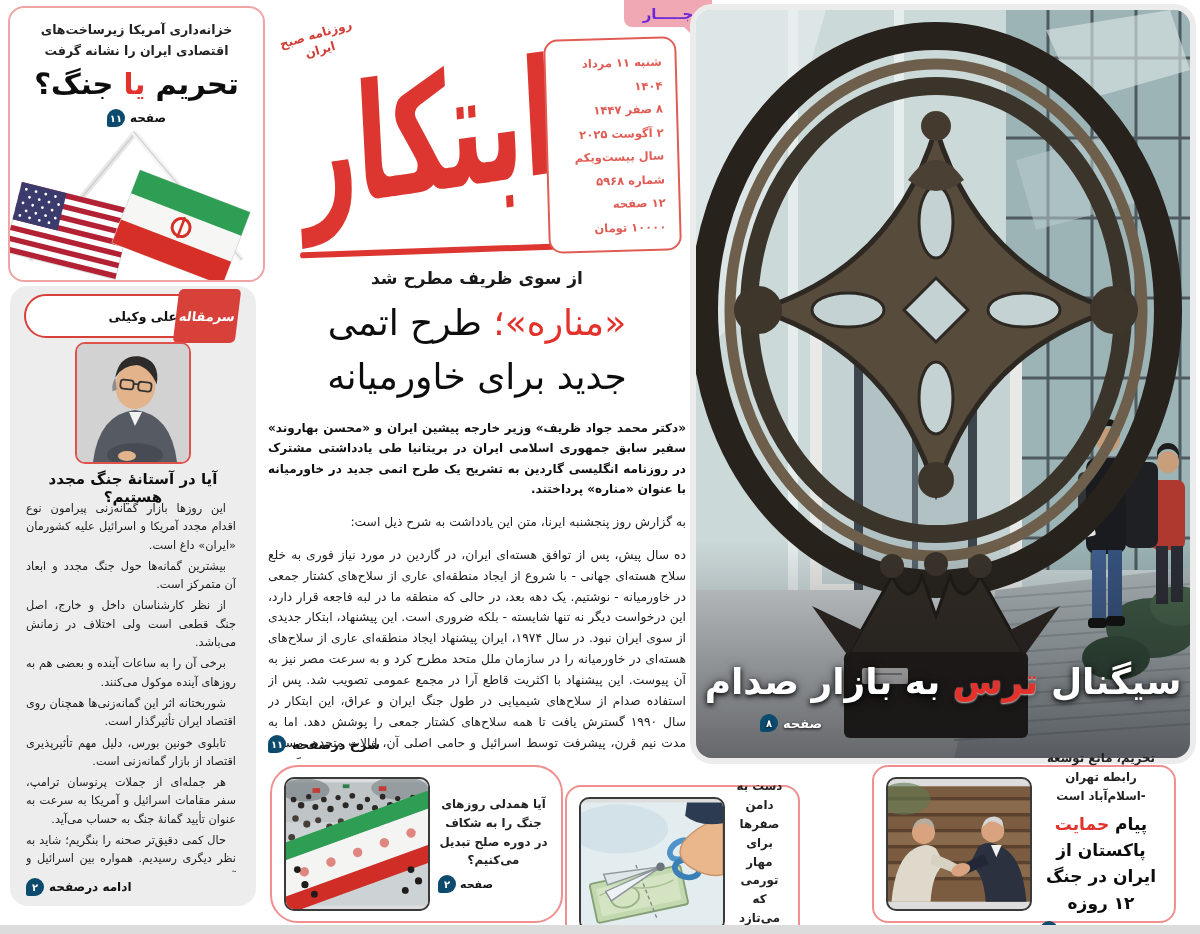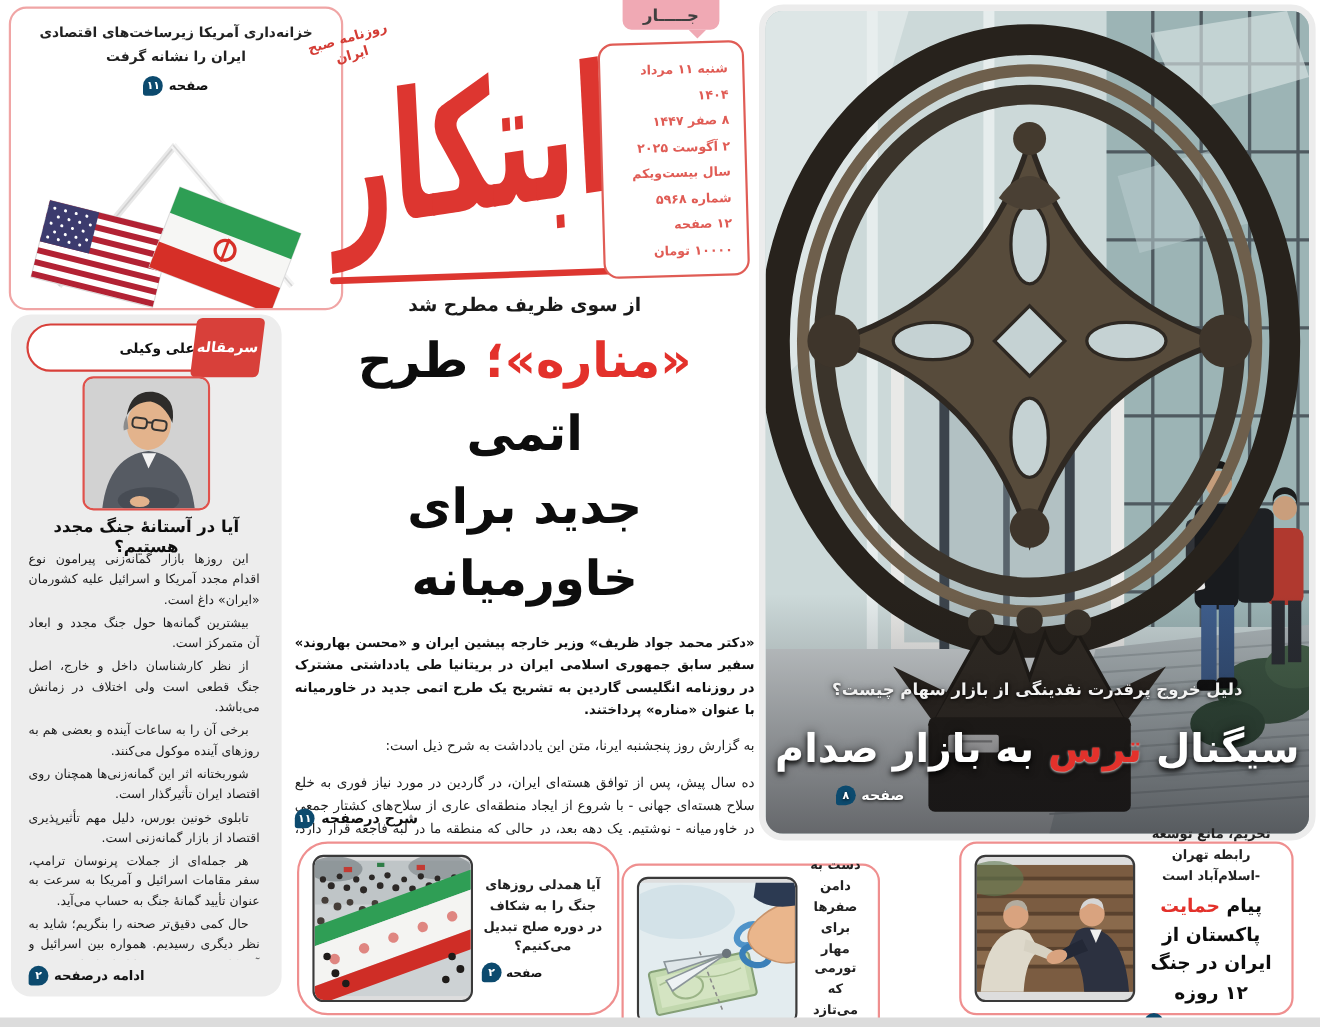--- a/index.html
+++ b/index.html
@@ -4,34 +4,34 @@
 <style>
   html,body{margin:0;padding:0;background:#fff;}
   .page{position:relative;width:1200px;height:934px;background:#ffffff;overflow:hidden;
         font-family:"DejaVu Sans",sans-serif;direction:rtl;}
   .abs{position:absolute;box-sizing:border-box;}
   .red{color:#e3312b;}
   .badge{display:inline-flex;align-items:center;justify-content:center;flex:none;
          width:18px;height:18px;border-radius:50% 50% 50% 14%;background:#0c4a6e;color:#fff;
          font-size:10px;font-weight:bold;}
   
-  .tl-box{left:8px;top:6px;width:304px;height:276px;border:2px solid #f0a5a5;border-radius:16px;
+  .tl-box{left:8px;top:6px;width:257px;height:276px;border:2px solid #f0a5a5;border-radius:16px;
           padding:12px 10px 0;overflow:hidden;background:#fff;}
   .tl-kicker{font-size:12.5px;font-weight:bold;color:#222;text-align:center;line-height:1.65;}
   .tl-headline{font-size:29px;font-weight:bold;color:#0d0d0d;text-align:center;margin-top:6px;}
   .tl-pageref{display:flex;align-items:center;gap:5px;justify-content:center;margin-top:8px;
               font-size:12px;font-weight:bold;color:#111;}
   .tl-flags{position:absolute;left:0;bottom:0;width:100%;height:150px;}
   
   .tagline{left:276px;top:26px;width:84px;color:#d43c35;font-size:12px;font-weight:bold;
            transform:rotate(-16deg);text-align:center;line-height:1.35;}
   .logo{left:278px;top:16px;width:300px;height:238px;display:flex;align-items:center;justify-content:center;
         color:#dd3630;font-size:104px;font-weight:bold;transform:scale(.92,1.55) rotate(-5deg);}
   .logo-bar{left:300px;top:248px;width:255px;height:6px;background:#dd3630;border-radius:3px;transform:rotate(-2deg);}
-  .corner-tag{left:566px;top:0;width:88px;height:27px;background:#f0a9b4;color:#404040;font-size:15px;
+  .corner-tag{left:624px;top:0;width:88px;height:27px;background:#f0a9b4;color:#6d28d9;font-size:15px;
               font-weight:bold;display:flex;align-items:center;justify-content:center;border-radius:0 0 8px 8px;}
   .corner-tag::after{content:"";position:absolute;right:12px;top:100%;border:8px solid transparent;border-top-color:#f0a9b4;}
   .date-box{left:546px;top:38px;width:133px;height:214px;border:2.5px solid #e05c55;border-radius:14px;
             transform:rotate(-1.6deg);padding:12px 13px;color:#e05c55;font-size:11.5px;font-weight:bold;
             line-height:2.05;background:#fff;}
   
   .ed-box{left:10px;top:286px;width:246px;height:620px;background:#ededed;border-radius:18px;}
   .ed-pill{position:absolute;top:8px;left:14px;right:20px;height:40px;background:#fff;border:2px solid #d8403a;
            border-radius:22px;display:flex;align-items:center;}
   .ed-author{flex:1;text-align:center;font-size:12.5px;font-weight:bold;color:#111;padding-left:58px;}
@@ -43,21 +43,21 @@
   .ed-title{position:absolute;top:184px;left:10px;right:10px;text-align:center;font-size:15px;
             font-weight:bold;color:#0d0d0d;}
   .ed-body{position:absolute;top:214px;bottom:34px;left:16px;right:20px;overflow:hidden;
            font-size:11.3px;line-height:1.62;text-align:justify;color:#1b1b1b;}
   .ed-par{margin:0 0 3px;text-indent:10px;}
   .ed-more{position:absolute;left:16px;bottom:10px;display:flex;align-items:center;gap:5px;
            font-size:12px;font-weight:bold;color:#111;}
   
   .lead-col{left:268px;top:262px;width:418px;height:497px;overflow:hidden;}
   .lead-kicker{text-align:center;font-size:17px;font-weight:bold;color:#1a1a1a;padding-top:6px;}
-  .lead-headline{text-align:center;font-size:44px;font-weight:bold;line-height:1.5;color:#0d0d0d;margin-top:8px;}
+  .lead-headline{text-align:center;font-size:36px;font-weight:normal;line-height:1.5;color:#0d0d0d;margin-top:8px;}
   .lead-bold{margin-top:14px;font-size:12px;font-weight:bold;text-align:justify;line-height:1.7;color:#111;}
   .lead-par{font-size:12.3px;text-align:justify;line-height:1.7;color:#1c1c1c;margin-top:4px;}
   .lead-more{position:absolute;left:268px;top:735px;display:flex;align-items:center;gap:6px;
              font-size:13px;font-weight:bold;color:#111;}
   
   .photo{left:690px;top:4px;width:506px;height:760px;border:6px solid #ececec;border-radius:22px;
          overflow:hidden;background:#c5d2d3;}
   .photo svg{position:absolute;left:0;top:0;width:100%;height:100%;}
   .ph-kicker{position:absolute;left:0;right:0;bottom:122px;text-align:center;color:#f2f2f2;font-size:15px;
              font-weight:bold;text-shadow:0 1px 3px rgba(0,0,0,.85),0 0 8px rgba(0,0,0,.5);}
@@ -81,20 +81,25 @@
   .box-a{left:270px;width:293px;border-radius:28px;}
   .bottom-strip{left:0;right:0;bottom:0;height:9px;background:#dcdcdc;}
 </style>
 </head>
 <body>
 
 <div class="page">
 
   <div class="abs tl-box">
     <div class="tl-kicker">خزانه‌داری آمریکا زیرساخت‌های اقتصادی ایران را نشانه گرفت</div>
+    <div class="tl-headline">
+      <span>تحریم</span>
+      <span class="red">یا</span>
+      <span>جنگ؟</span>
+    </div>
     <div class="tl-pageref">
       <span>صفحه</span>
       <span class="badge">۱۱</span>
     </div>
     <svg class="tl-flags" viewBox="0 0 253 150">
       <line x1="126" y1="2" x2="20" y2="130" stroke="#e8e8e8" stroke-width="6"></line>
       <line x1="126" y1="2" x2="20" y2="130" stroke="#cfcfcf" stroke-width="1.5"></line>
       <line x1="124" y1="2" x2="232" y2="130" stroke="#f4f4f4" stroke-width="6"></line>
       <line x1="124" y1="2" x2="232" y2="130" stroke="#d5d5d5" stroke-width="1.5"></line>
       <g transform="translate(12,52) rotate(14)">
@@ -305,21 +310,20 @@
         <line x1="172" y1="664" x2="206" y2="664" stroke="#8a8a8a" stroke-width="2"></line>
       </g>
       <defs>
         <linearGradient id="fade" x1="0" y1="0" x2="0" y2="1">
           <stop offset="0" stop-color="#141419" stop-opacity="0"></stop>
           <stop offset="1" stop-color="#141419" stop-opacity=".55"></stop>
         </linearGradient>
       </defs>
       <rect x="0" y="530" width="494" height="218" fill="url(#fade)"></rect>
     </svg>
-    <div class="ph-kicker">دلیل خروج پرقدرت نقدینگی از بازار سهام چیست؟</div>
     <div class="ph-headline">
       <span>سیگنال</span>
       <span class="red">ترس</span>
       <span>به بازار صدام</span>
     </div>
     <div class="ph-pageref">
       <span>صفحه</span>
       <span class="badge">۸</span>
     </div>
   </div>

